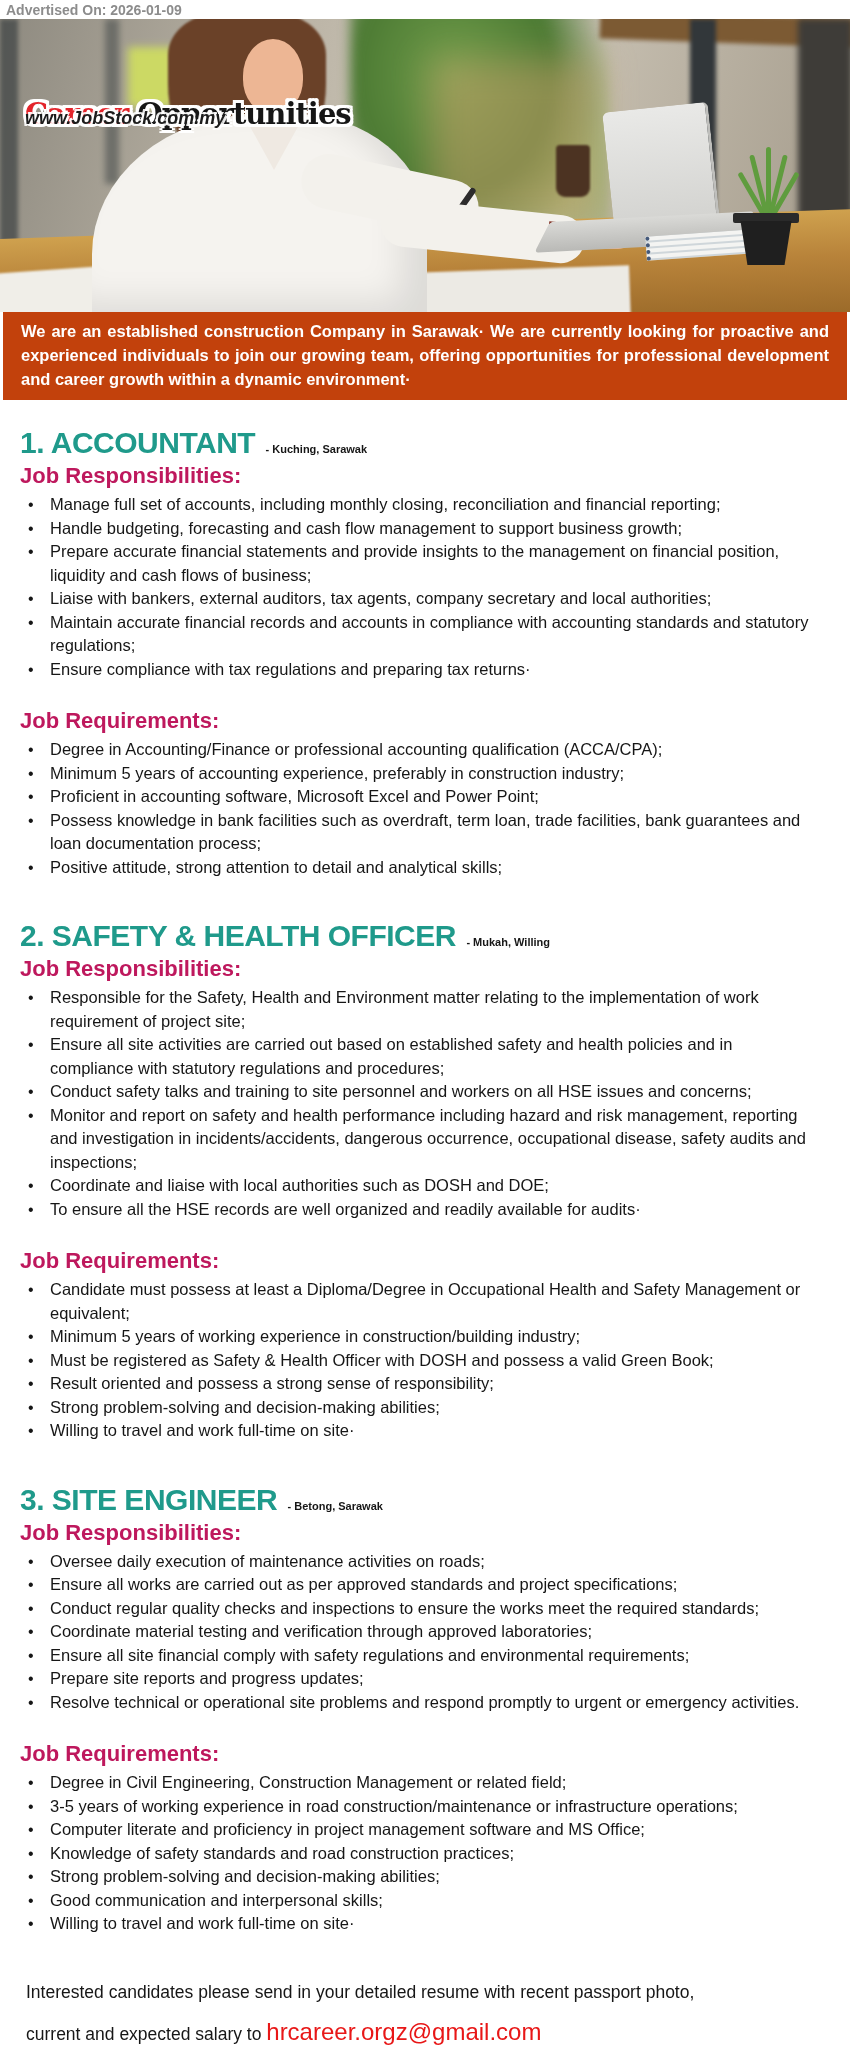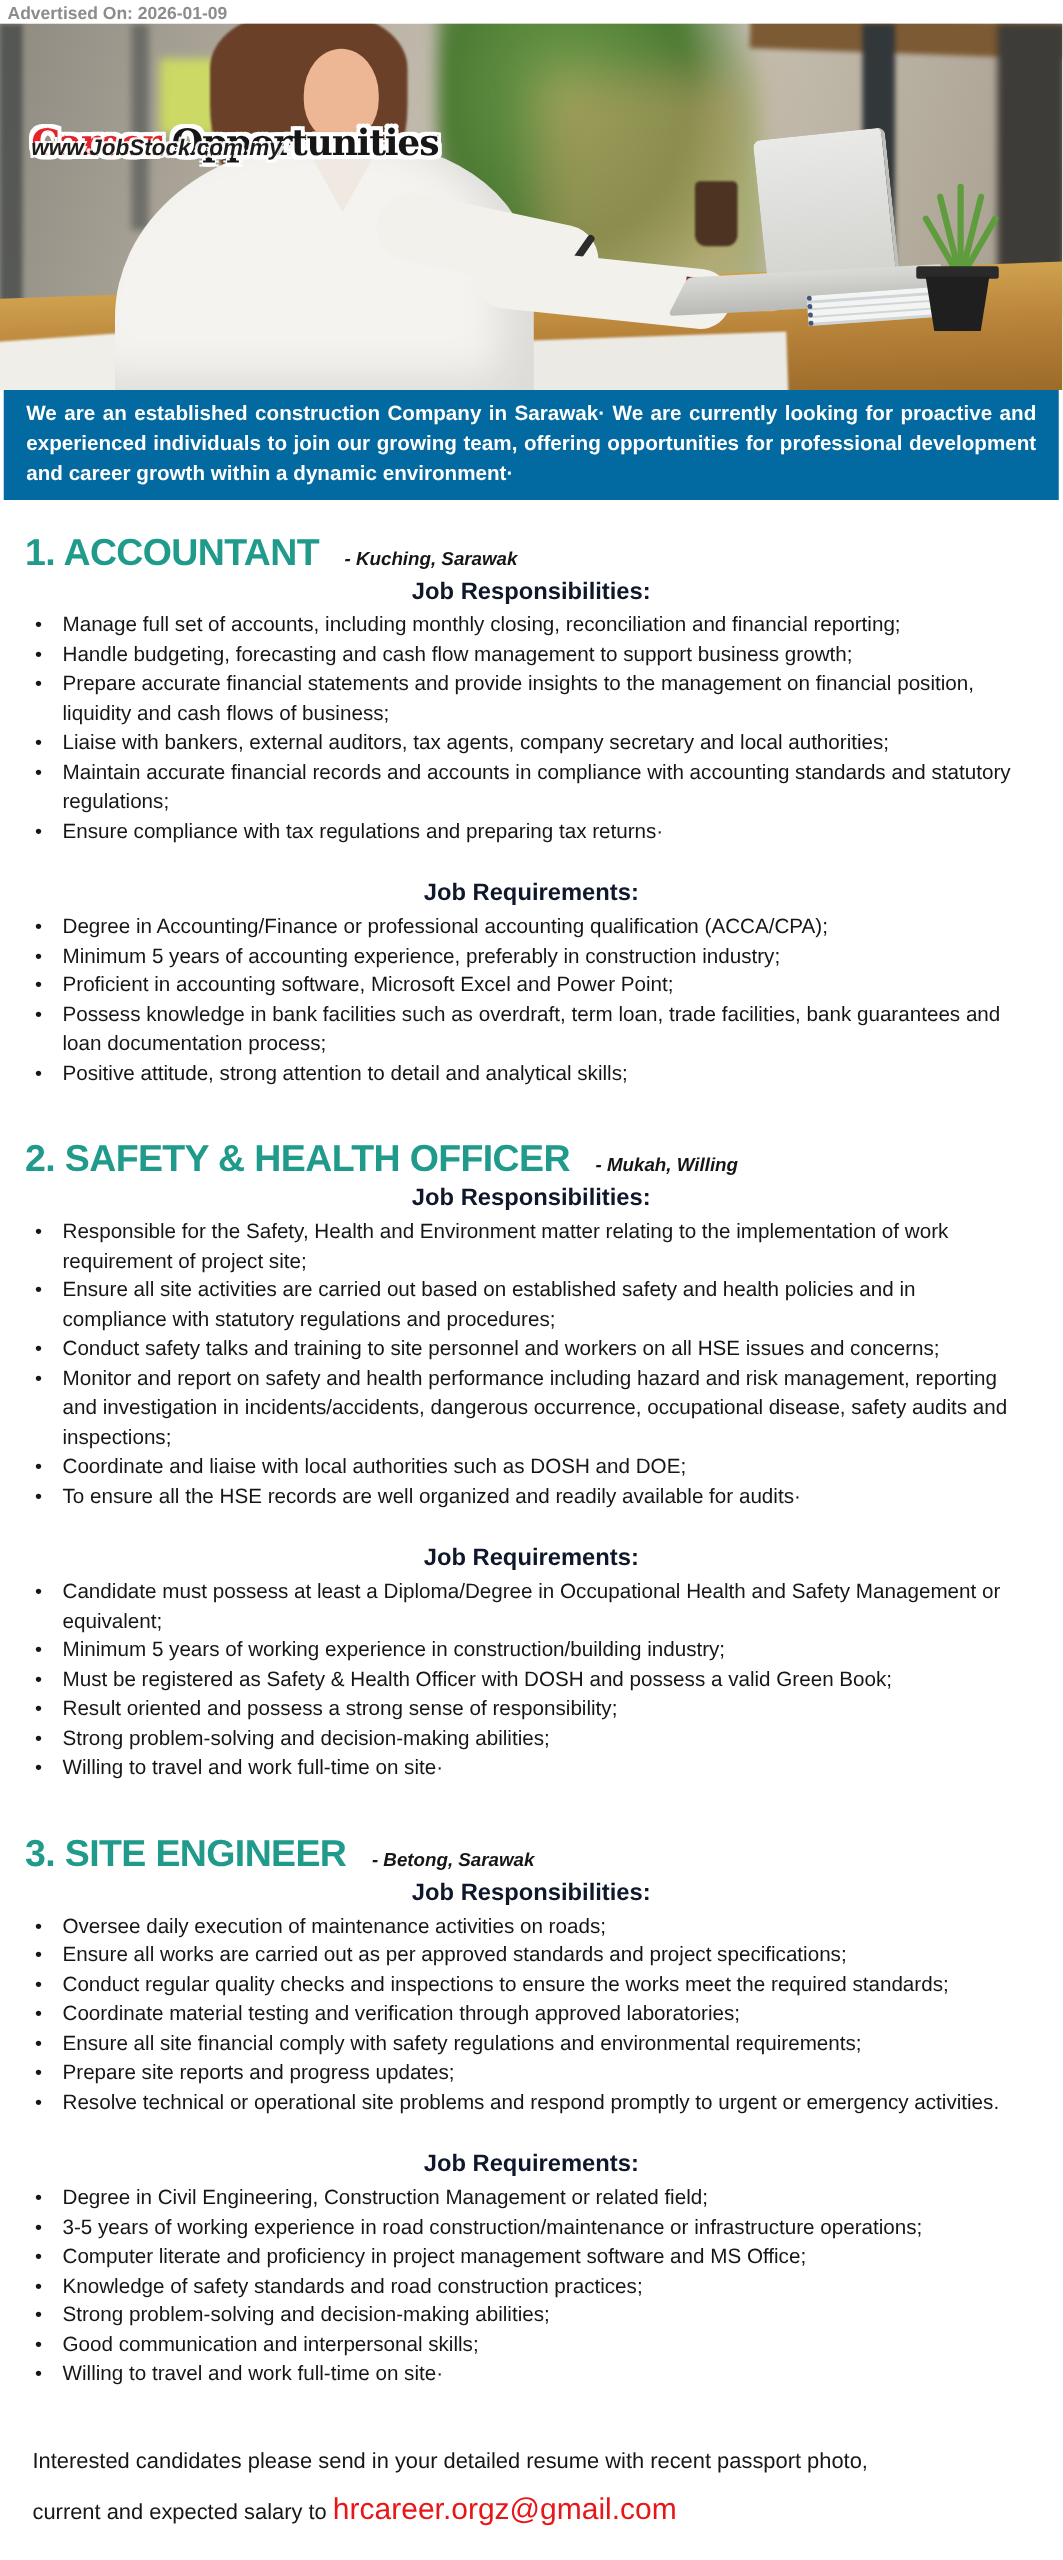--- a/index.html
+++ b/index.html
@@ -83,32 +83,32 @@
   .h-title .w1 { color: #e3242b; }
   .h-title .w2 { color: #161616; }
   .h-site {
     margin-top: 9px; font-style: italic; font-weight: 700; font-size: 18px; color: #1c1c1c;
     text-shadow: -2px -2px 0 rgba(255,255,255,.9), 2px -2px 0 rgba(255,255,255,.9),
                  -2px 2px 0 rgba(255,255,255,.9), 2px 2px 0 rgba(255,255,255,.9);
   }
 
   
   .intro-banner {
-    margin: 0 3px; background: #0369a1; color: #ffffff;
+    margin: 0 3px; background: #c2410c; color: #ffffff;
     padding: 7px 18px 9px 18px; font-size: 16.5px; font-weight: 600; line-height: 24px;
     text-align: justify;
   }
 
   
   .job { padding: 0 20px; }
   .job-heading { margin: 26px 0 3px 0; }
   .job + .job .job-heading { margin-top: 40px; }
   .job-title { color: #1f9a8b; font-size: 30px; font-weight: 800; letter-spacing: -0.5px; }
-  .job-location { color: #161616; font-size: 15px; font-weight: 600; margin-left: 16px; font-style: italic; }
-  .subhead { font-size: 19px; font-weight: bold; color: #0f172a; margin: 2px 0 4px 0; text-align: center; }
+  .job-location { color: #161616; font-size: 11px; font-weight: 600; margin-left: 6px; }
+  .subhead { font-size: 22px; font-weight: bold; color: #be185d; margin: 2px 0 4px 0; }
   .subhead.req { margin-top: 27px; }
   ul.bullets { margin: 0; padding: 0 10px 0 4px; list-style: none; }
   ul.bullets li {
     position: relative; padding-left: 26px; font-size: 16.5px; line-height: 23.5px; color: #161616;
   }
   ul.bullets li::before { content: "\2022"; position: absolute; left: 4px; top: 0; font-size: 16px; }
 
   
   .footer { margin-top: 36px; padding: 0 26px; font-size: 17.5px; color: #161616; }
   .footer-line { line-height: 40px; }

